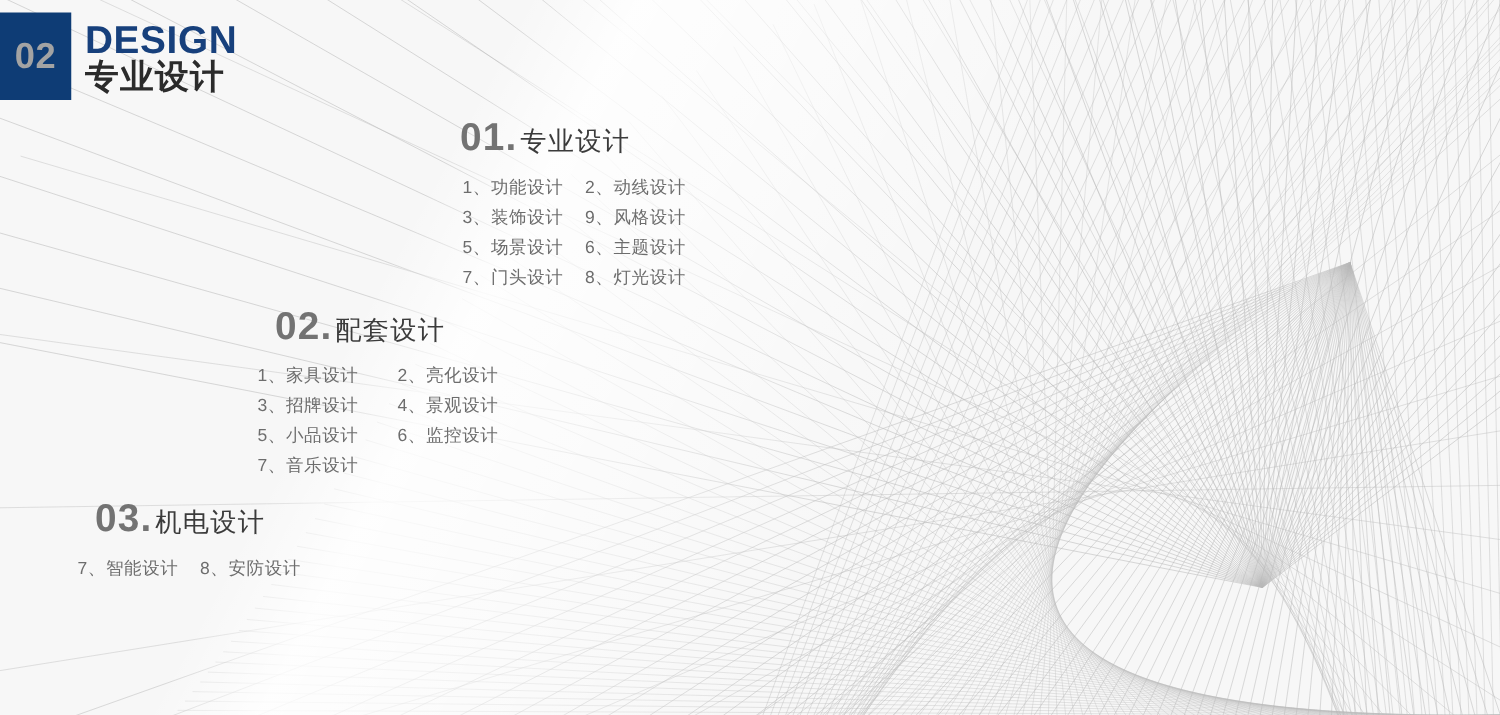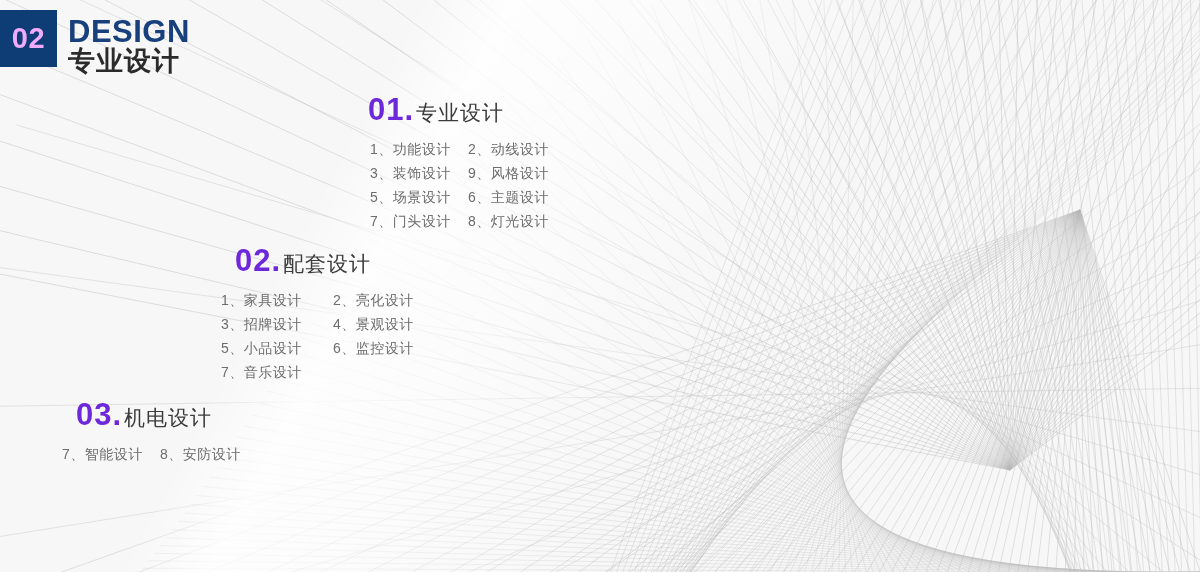--- a/index.html
+++ b/index.html
@@ -45,23 +45,23 @@
   .header {
     position: absolute;
     left: 0;
     top: 10px;
     display: flex;
     align-items: stretch;
     height: 70px;
   }
   .num-badge {
     width: 57px;
-    height: 57px;
+    height: 70px;
     background: #0e3c75;
-    color: #f0abfc;
+    color: #a3a3a3;
     display: flex;
     align-items: center;
     justify-content: center;
     font-size: 29px;
     font-weight: bold;
     letter-spacing: 0.5px;
   }
   .header-text {
     margin-left: 11px;
     display: flex;
@@ -89,21 +89,21 @@
   }
   .sec-head {
     display: flex;
     align-items: baseline;
     white-space: nowrap;
     margin-bottom: 9px;
   }
   .sec-num {
     font-size: 31px;
     font-weight: bold;
-    color: #6d28d9;
+    color: #737373;
     letter-spacing: 1px;
   }
   .sec-title {
     font-size: 21px;
     color: #3b3b3b;
     font-family: "Liberation Serif", "DejaVu Serif", serif;
     letter-spacing: 1px;
     margin-left: 2px;
   }
   .sec-list {
@@ -120,21 +120,21 @@
   }
   .cell {
     width: 98px;
     letter-spacing: 0.5px;
   }
   .cell.wide { width: 112px; }
 
   
   #section-01 { left: 368px; top: 92px; }
   #section-01 .sec-list { padding-left: 2px; }
-  #section-02 { left: 235px; top: 243px; }
+  #section-02 { left: 220px; top: 243px; }
   #section-02 .sec-list { padding-left: 0px; }
   #section-03 { left: 76px; top: 397px; }
   #section-03 .sec-list { padding-left: 0px; }
 
   #section-01 .sec-list { margin-top: 3px; margin-left: 0px; }
   #section-02 .sec-list { margin-top: 3px; margin-left: -14px; }
   #section-03 .sec-list { margin-top: 3px; margin-left: -14px; }
 </style>
 </head>
 <body>

